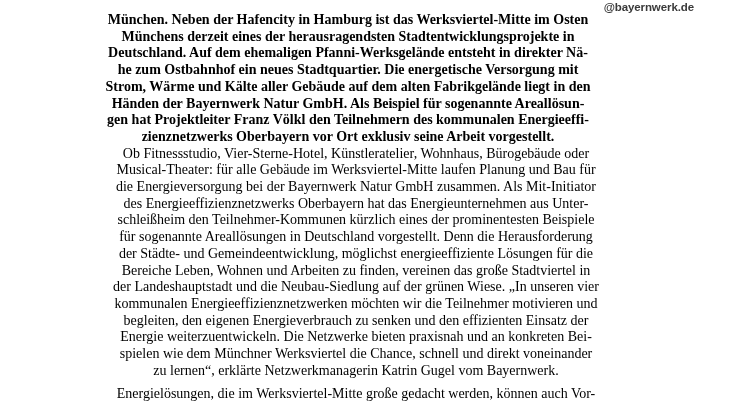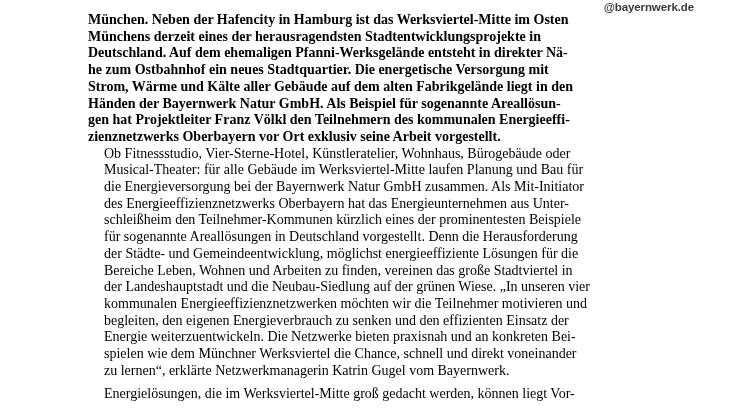--- a/index.html
+++ b/index.html
@@ -8,20 +8,21 @@
     background: #ffffff;
   }
   .page {
     position: relative;
     width: 746px;
     height: 419px;
     background: #ffffff;
     overflow: hidden;
     font-family: "Liberation Serif", serif;
     color: #000000;
+    text-align: center;
   }
   .email {
     position: absolute;
     top: 0px;
     right: 52px;
     font-family: "Liberation Sans", sans-serif;
     font-size: 11.5px;
     line-height: 14px;
     font-weight: 700;
     color: #3a3a3a;
@@ -74,16 +75,16 @@
 für sogenannte Areallösungen in Deutschland vorgestellt. Denn die Herausforderung
 der Städte- und Gemeindeentwicklung, möglichst energieeffiziente Lösungen für die
 Bereiche Leben, Wohnen und Arbeiten zu finden, vereinen das große Stadtviertel in
 der Landeshauptstadt und die Neubau-Siedlung auf der grünen Wiese. „In unseren vier
 kommunalen Energieeffizienznetzwerken möchten wir die Teilnehmer motivieren und
 begleiten, den eigenen Energieverbrauch zu senken und den effizienten Einsatz der
 Energie weiterzuentwickeln. Die Netzwerke bieten praxisnah und an konkreten Bei-
 spielen wie dem Münchner Werksviertel die Chance, schnell und direkt voneinander
 zu lernen“, erklärte Netzwerkmanagerin Katrin Gugel vom Bayernwerk.</p>
 
-    <p class="para body">Energielösungen, die im Werksviertel-Mitte groß gedacht werden, können liegt Vor-</p>
+    <p class="para body">Energielösungen, die im Werksviertel-Mitte große gedacht werden, können auch Vor-</p>
   </div>
 
 </div>
 
 </body></html>

